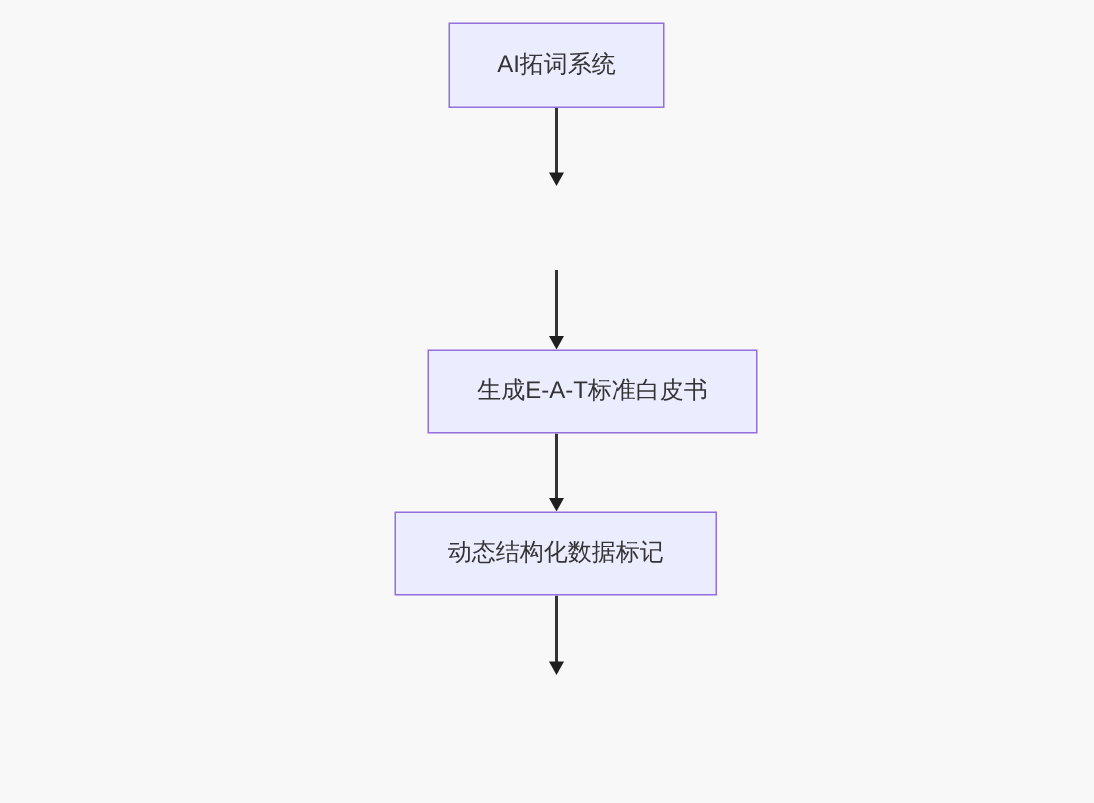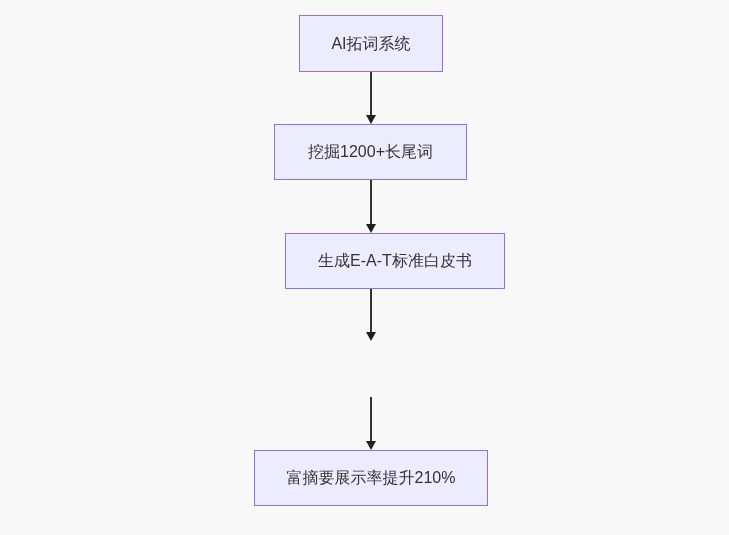--- a/index.html
+++ b/index.html
@@ -58,47 +58,44 @@
     <span>AI拓词系统</span>
   </div>
 
   <div class="edge" id="edge-1">
     <svg viewBox="0 0 14 52">
       <line class="edge-line" x1="7" y1="0" x2="7" y2="44"></line>
       <polygon class="edge-head" points="2,43 12,43 7,52"></polygon>
     </svg>
   </div>
 
-  <div class="node" id="node-b">
-    <span>挖掘1200+长尾词</span>
-  </div>
 
   <div class="edge" id="edge-2">
     <svg viewBox="0 0 14 53">
       <line class="edge-line" x1="7" y1="0" x2="7" y2="45"></line>
       <polygon class="edge-head" points="2,44 12,44 7,53"></polygon>
     </svg>
   </div>
 
   <div class="node" id="node-c">
     <span>生成E-A-T标准白皮书</span>
   </div>
 
   <div class="edge" id="edge-3">
     <svg viewBox="0 0 14 52">
       <line class="edge-line" x1="7" y1="0" x2="7" y2="44"></line>
       <polygon class="edge-head" points="2,43 12,43 7,52"></polygon>
     </svg>
   </div>
 
+  <div class="node" id="node-d">
+    <span>动态结构化数据标记</span>
+  </div>
 
   <div class="edge" id="edge-4">
     <svg viewBox="0 0 14 53">
       <line class="edge-line" x1="7" y1="0" x2="7" y2="45"></line>
       <polygon class="edge-head" points="2,44 12,44 7,53"></polygon>
     </svg>
   </div>
 
-  <div class="node" id="node-e">
-    <span>富摘要展示率提升210%</span>
-  </div>
 
 </div>
 
 </body></html>

